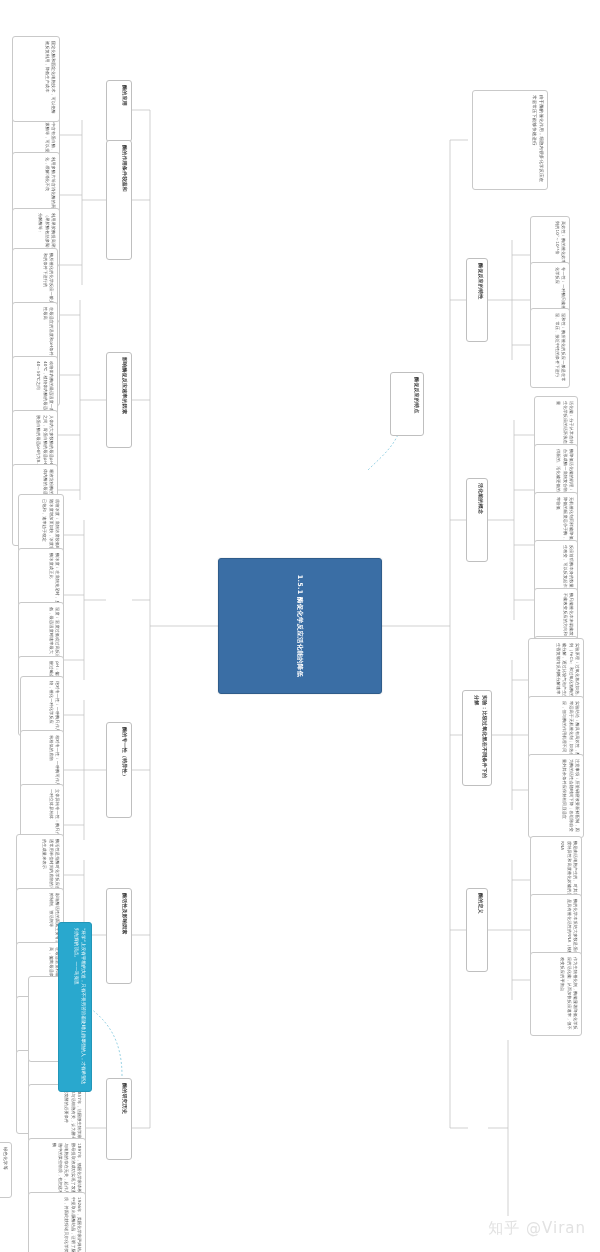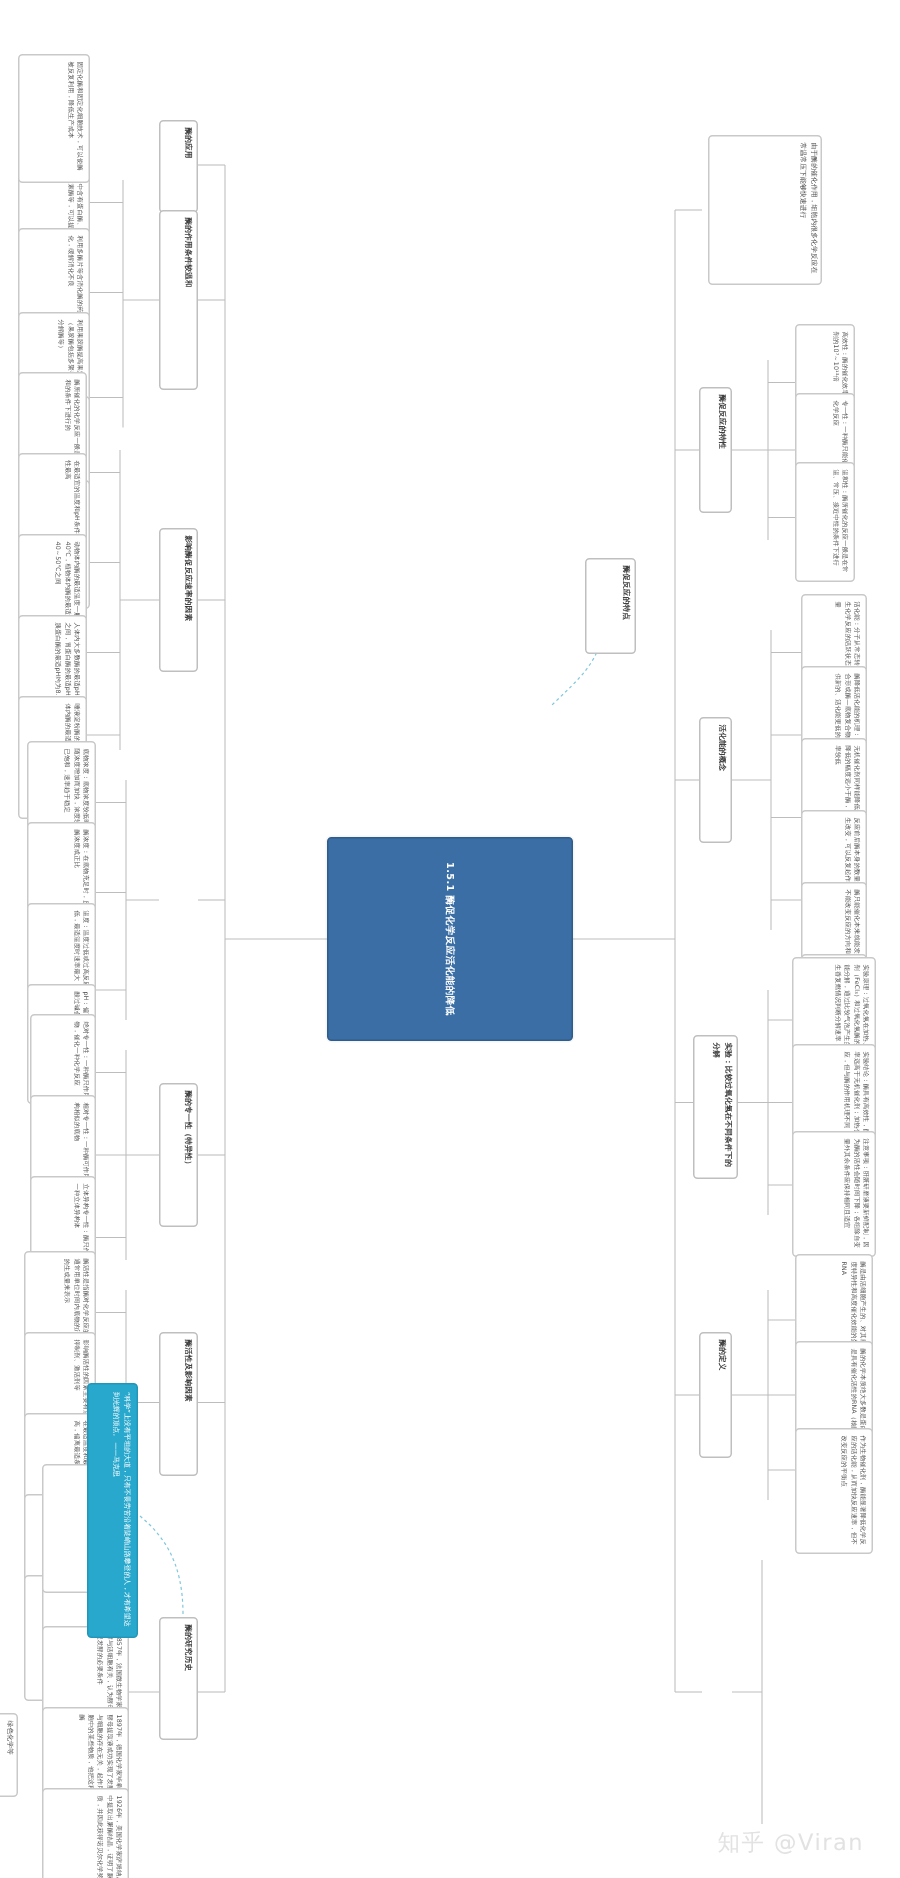--- a/index.html
+++ b/index.html
@@ -30,21 +30,21 @@
 
   .note{position:absolute;background:#29a8ce;border:1px solid #2296b8;
         border-radius:3px;color:#ffffff;font-size:4.6px;line-height:1.55;
         padding:4px 5px;box-sizing:border-box;}
 
   svg#wires{position:absolute;left:0;top:0;width:1252px;height:600px;
             overflow:visible;pointer-events:none;}
   svg#wires path{fill:none;stroke:#bdbdbd;stroke-width:.7;}
   svg#wires path.dotted{stroke:#7fc7dd;stroke-width:.8;stroke-dasharray:2 2;}
 
-  #watermark{position:absolute;right:24px;bottom:14px;
+  #watermark{position:absolute;right:14px;bottom:14px;
              font-size:15px;color:#e2e2e2;letter-spacing:1px;
              font-family:"DejaVu Sans","Liberation Sans",sans-serif;}
 </style>
 </head>
 <body>
 
 <div id="stage">
 
   <svg id="wires" viewBox="0 0 1252 600">
 

